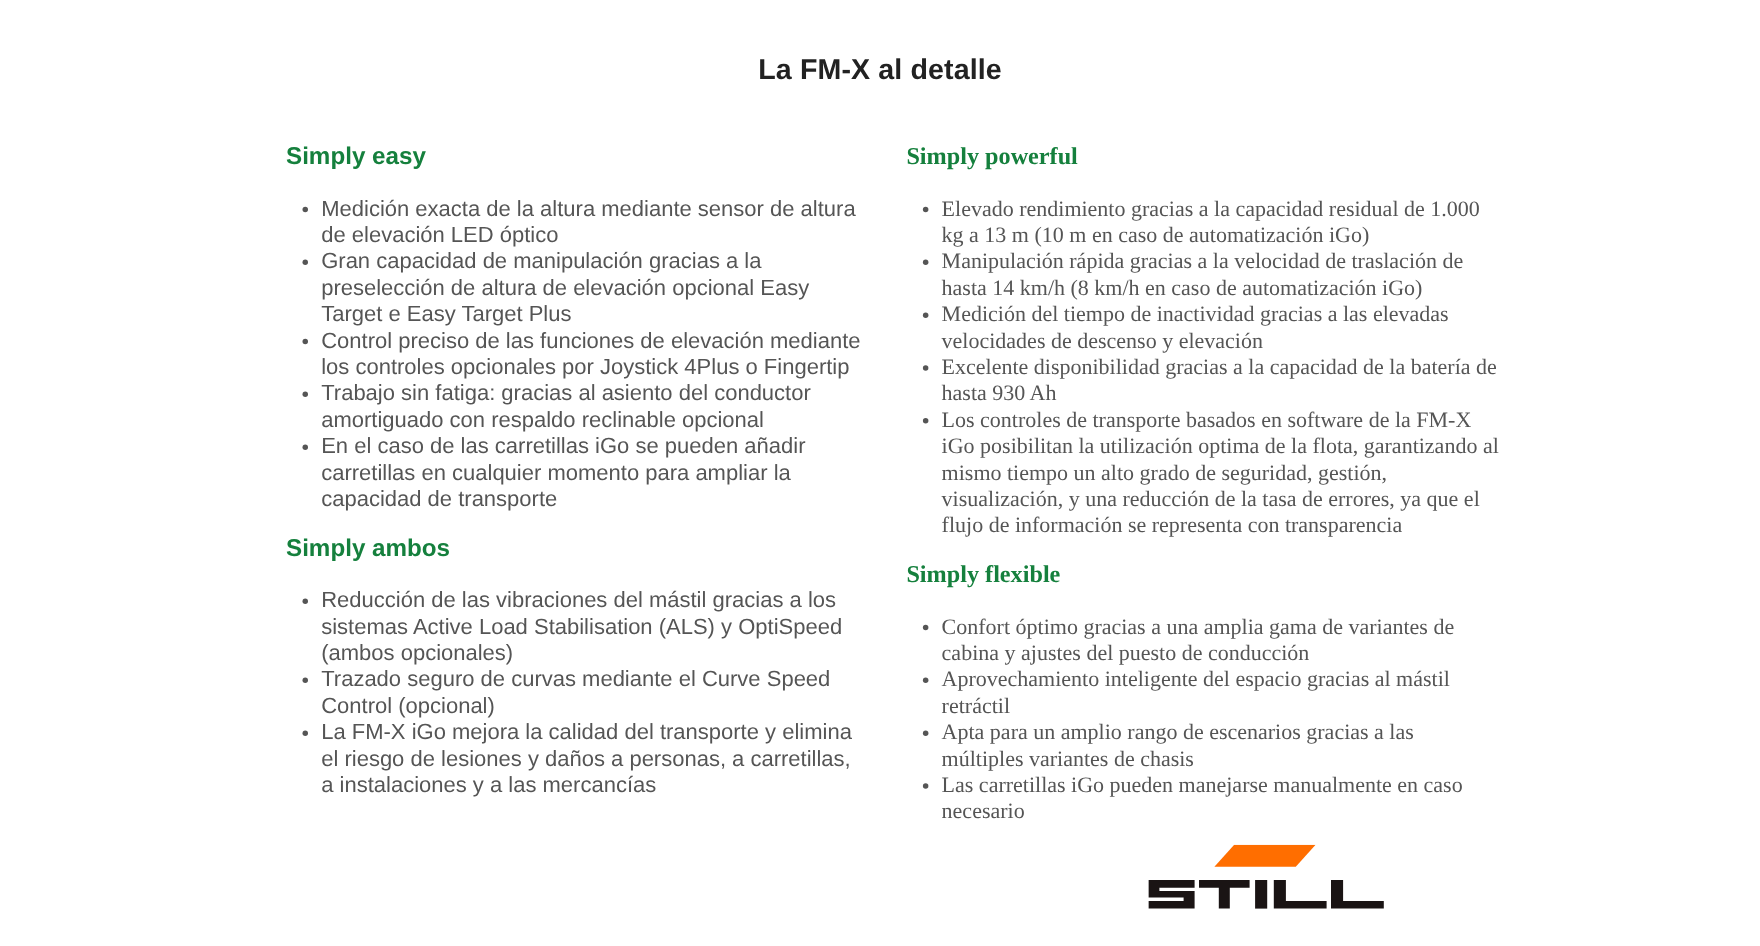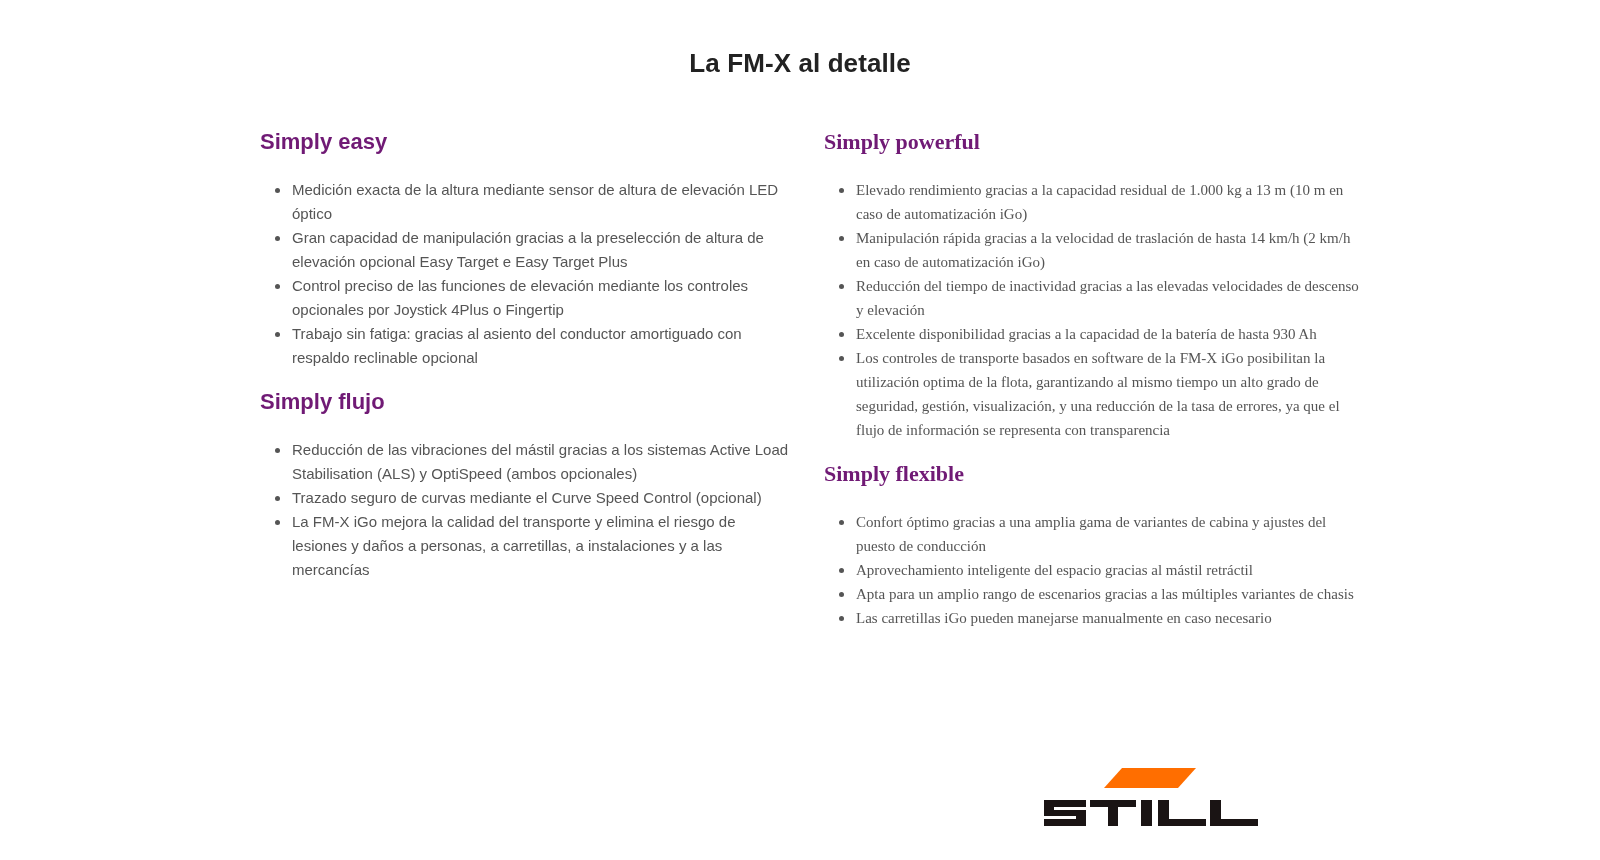--- a/index.html
+++ b/index.html
@@ -10,26 +10,26 @@
   .page { position: relative; width: 1600px; height: 860px; border-radius: 27px; }
   .page-title {
     position: absolute; top: 48px; left: 0; width: 1600px; text-align: center;
     font-size: 26px; font-weight: bold; color: #222222; letter-spacing: 0.1px;
   }
   .column { position: absolute; top: 126px; }
   .col-left { left: 260px; width: 530px; }
   .col-right { left: 824px; width: 540px; font-family: Liberation Serif, serif; }
   .section { margin-bottom: 16px; }
   .section h2 {
-    font-size: 22px; font-weight: bold; color: #701a75; height: 32px; line-height: 32px;
+    font-size: 22px; font-weight: bold; color: #15803d; height: 32px; line-height: 32px;
     margin-bottom: 20px;
   }
   .section ul { list-style: none; padding-left: 32px; }
   .section li {
-    position: relative; font-size: 15px; line-height: 24px; color: #555555;
+    position: relative; font-size: 20px; line-height: 24px; color: #555555;
   }
   .section li::before {
     content: ""; position: absolute; left: -17px; top: 10px; width: 5px; height: 5px;
     border-radius: 50%; background: #555555;
   }
   .logo-herycot { position: absolute; left: 280px; top: 756px; width: 390px; height: 80px; }
   .logo-still { position: absolute; left: 1044px; top: 768px; width: 220px; height: 66px; }
   .herycot-text {
     position: absolute; left: 148px; top: 10px; font-size: 46px; font-weight: bold;
     font-style: italic; color: #1a1414; letter-spacing: 2px; transform: scaleX(0.78);
@@ -43,39 +43,40 @@
   <h1 class="page-title">La FM-X al detalle</h1>
 
   <div class="column col-left">
     <div class="section">
       <h2>Simply easy</h2>
       <ul>
         <li>Medición exacta de la altura mediante sensor de altura de elevación LED óptico</li>
         <li>Gran capacidad de manipulación gracias a la preselección de altura de elevación opcional Easy Target e Easy Target Plus</li>
         <li>Control preciso de las funciones de elevación mediante los controles opcionales por Joystick 4Plus o Fingertip</li>
         <li>Trabajo sin fatiga: gracias al asiento del conductor amortiguado con respaldo reclinable opcional</li>
+        <li>En el caso de las carretillas iGo se pueden añadir carretillas en cualquier momento para ampliar la capacidad de transporte</li>
       </ul>
     </div>
     <div class="section">
-      <h2>Simply flujo</h2>
+      <h2>Simply ambos</h2>
       <ul>
         <li>Reducción de las vibraciones del mástil gracias a los sistemas Active Load Stabilisation (ALS) y OptiSpeed (ambos opcionales)</li>
         <li>Trazado seguro de curvas mediante el Curve Speed Control (opcional)</li>
         <li>La FM-X iGo mejora la calidad del transporte y elimina el riesgo de lesiones y daños a personas, a carretillas, a instalaciones y a las mercancías</li>
       </ul>
     </div>
   </div>
 
   <div class="column col-right">
     <div class="section">
       <h2>Simply powerful</h2>
       <ul>
         <li>Elevado rendimiento gracias a la capacidad residual de 1.000 kg a 13 m (10 m en caso de automatización iGo)</li>
-        <li>Manipulación rápida gracias a la velocidad de traslación de hasta 14 km/h (2 km/h en caso de automatización iGo)</li>
-        <li>Reducción del tiempo de inactividad gracias a las elevadas velocidades de descenso y elevación</li>
+        <li>Manipulación rápida gracias a la velocidad de traslación de hasta 14 km/h (8 km/h en caso de automatización iGo)</li>
+        <li>Medición del tiempo de inactividad gracias a las elevadas velocidades de descenso y elevación</li>
         <li>Excelente disponibilidad gracias a la capacidad de la batería de hasta 930 Ah</li>
         <li>Los controles de transporte basados en software de la FM-X iGo posibilitan la utilización optima de la flota, garantizando al mismo tiempo un alto grado de seguridad, gestión, visualización, y una reducción de la tasa de errores, ya que el flujo de información se representa con transparencia</li>
       </ul>
     </div>
     <div class="section">
       <h2>Simply flexible</h2>
       <ul>
         <li>Confort óptimo gracias a una amplia gama de variantes de cabina y ajustes del puesto de conducción</li>
         <li>Aprovechamiento inteligente del espacio gracias al mástil retráctil</li>
         <li>Apta para un amplio rango de escenarios gracias a las múltiples variantes de chasis</li>

